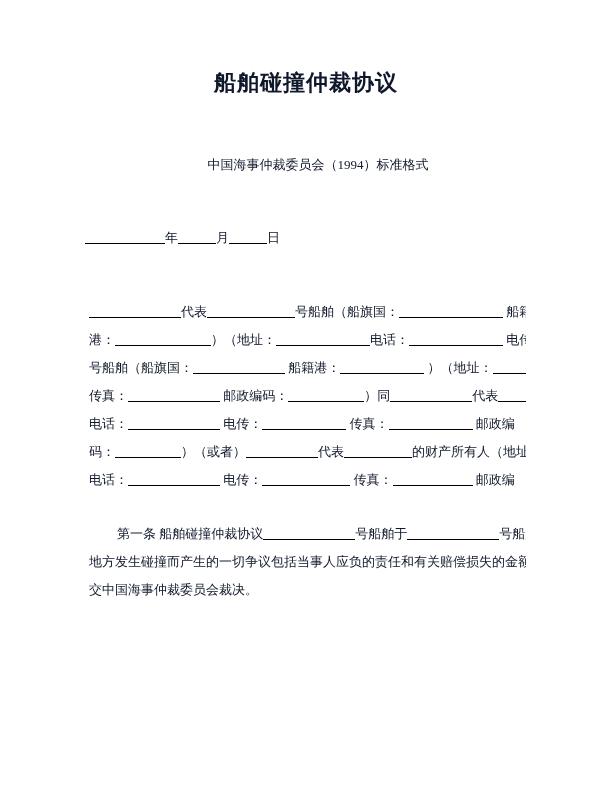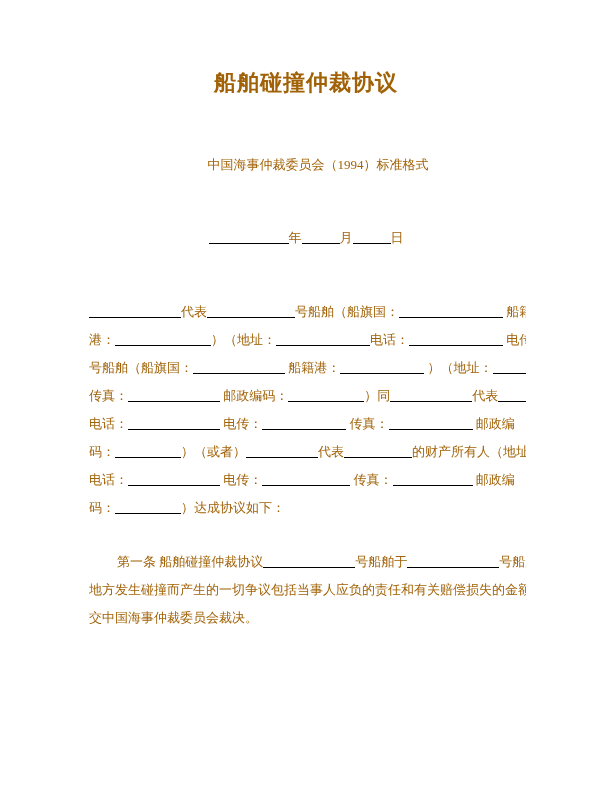--- a/index.html
+++ b/index.html
@@ -6,42 +6,42 @@
     margin: 0;
     padding: 0;
     background: #ffffff;
   }
   .page {
     position: relative;
     width: 612px;
     height: 792px;
     margin: 0 auto;
     background: #ffffff;
-    color: #a16207;
+    color: #0f172a;
     font-family: "Liberation Serif", "DejaVu Serif", serif;
     overflow: hidden;
   }
   .title {
     margin: 0;
     padding-top: 68px;
     text-align: center;
     font-size: 22px;
     font-weight: bold;
     font-family: "Liberation Sans", "DejaVu Sans", sans-serif;
     letter-spacing: 1px;
   }
   .subtitle {
     margin-top: 58px;
     text-align: center;
     font-size: 13px;
     padding-left: 24px;
   }
   .date-line {
     margin: 50px 85px 0 85px;
-    text-align: center;
+    text-align: left;
     font-size: 13px;
     line-height: 28px;
     white-space: nowrap;
   }
   .content {
     margin: 46px 82px 0 85px;
     font-size: 13px;
   }
   .para { margin: 4px; }
   .para.article { margin-top: 26px; }
@@ -70,21 +70,20 @@
     </div>
   <div class="content">
     <div class="para">
         <div class="line"><span class="blank" style="width: 92px;"></span><span>代表</span><span class="blank" style="width: 88px;"></span><span>号船舶（船旗国：</span><span class="blank" style="width: 104px;"></span><span> 船籍</span></div>
         <div class="line"><span>港：</span><span class="blank" style="width: 96px;"></span><span>）（地址：</span><span class="blank" style="width: 94px;"></span><span>电话：</span><span class="blank" style="width: 94px;"></span><span> 电传：</span></div>
         <div class="line"><span>号船舶（船旗国：</span><span class="blank" style="width: 92px;"></span><span> 船籍港：</span><span class="blank" style="width: 84px;"></span><span> ）（地址：</span><span class="blank" style="width: 54px;"></span></div>
         <div class="line"><span>传真：</span><span class="blank" style="width: 92px;"></span><span> 邮政编码：</span><span class="blank" style="width: 76px;"></span><span>）同</span><span class="blank" style="width: 82px;"></span><span>代表</span><span class="blank" style="width: 46px;"></span></div>
         <div class="line"><span>电话：</span><span class="blank" style="width: 92px;"></span><span> 电传：</span><span class="blank" style="width: 84px;"></span><span> 传真：</span><span class="blank" style="width: 84px;"></span><span> 邮政编</span></div>
         <div class="line"><span>码：</span><span class="blank" style="width: 66px;"></span><span>）（或者）</span><span class="blank" style="width: 72px;"></span><span>代表</span><span class="blank" style="width: 68px;"></span><span>的财产所有人（地址：</span></div>
         <div class="line"><span>电话：</span><span class="blank" style="width: 92px;"></span><span> 电传：</span><span class="blank" style="width: 88px;"></span><span> 传真：</span><span class="blank" style="width: 80px;"></span><span> 邮政编</span></div>
-        <div class="line"><span>码：</span><span class="blank" style="width: 66px;"></span><span>）达成协议如下：</span></div>
       </div>
     <div class="para article">
         <div class="line indent"><span>第一条 船舶碰撞仲裁协议</span><span class="blank" style="width: 92px;"></span><span>号船舶于</span><span class="blank" style="width: 92px;"></span><span>号船舶于</span></div>
         <div class="line"><span>地方发生碰撞而产生的一切争议包括当事人应负的责任和有关赔偿损失的金额，提</span></div>
         <div class="line"><span>交中国海事仲裁委员会裁决。</span></div>
       </div>
   </div>
 </div>
 
 </body></html>

